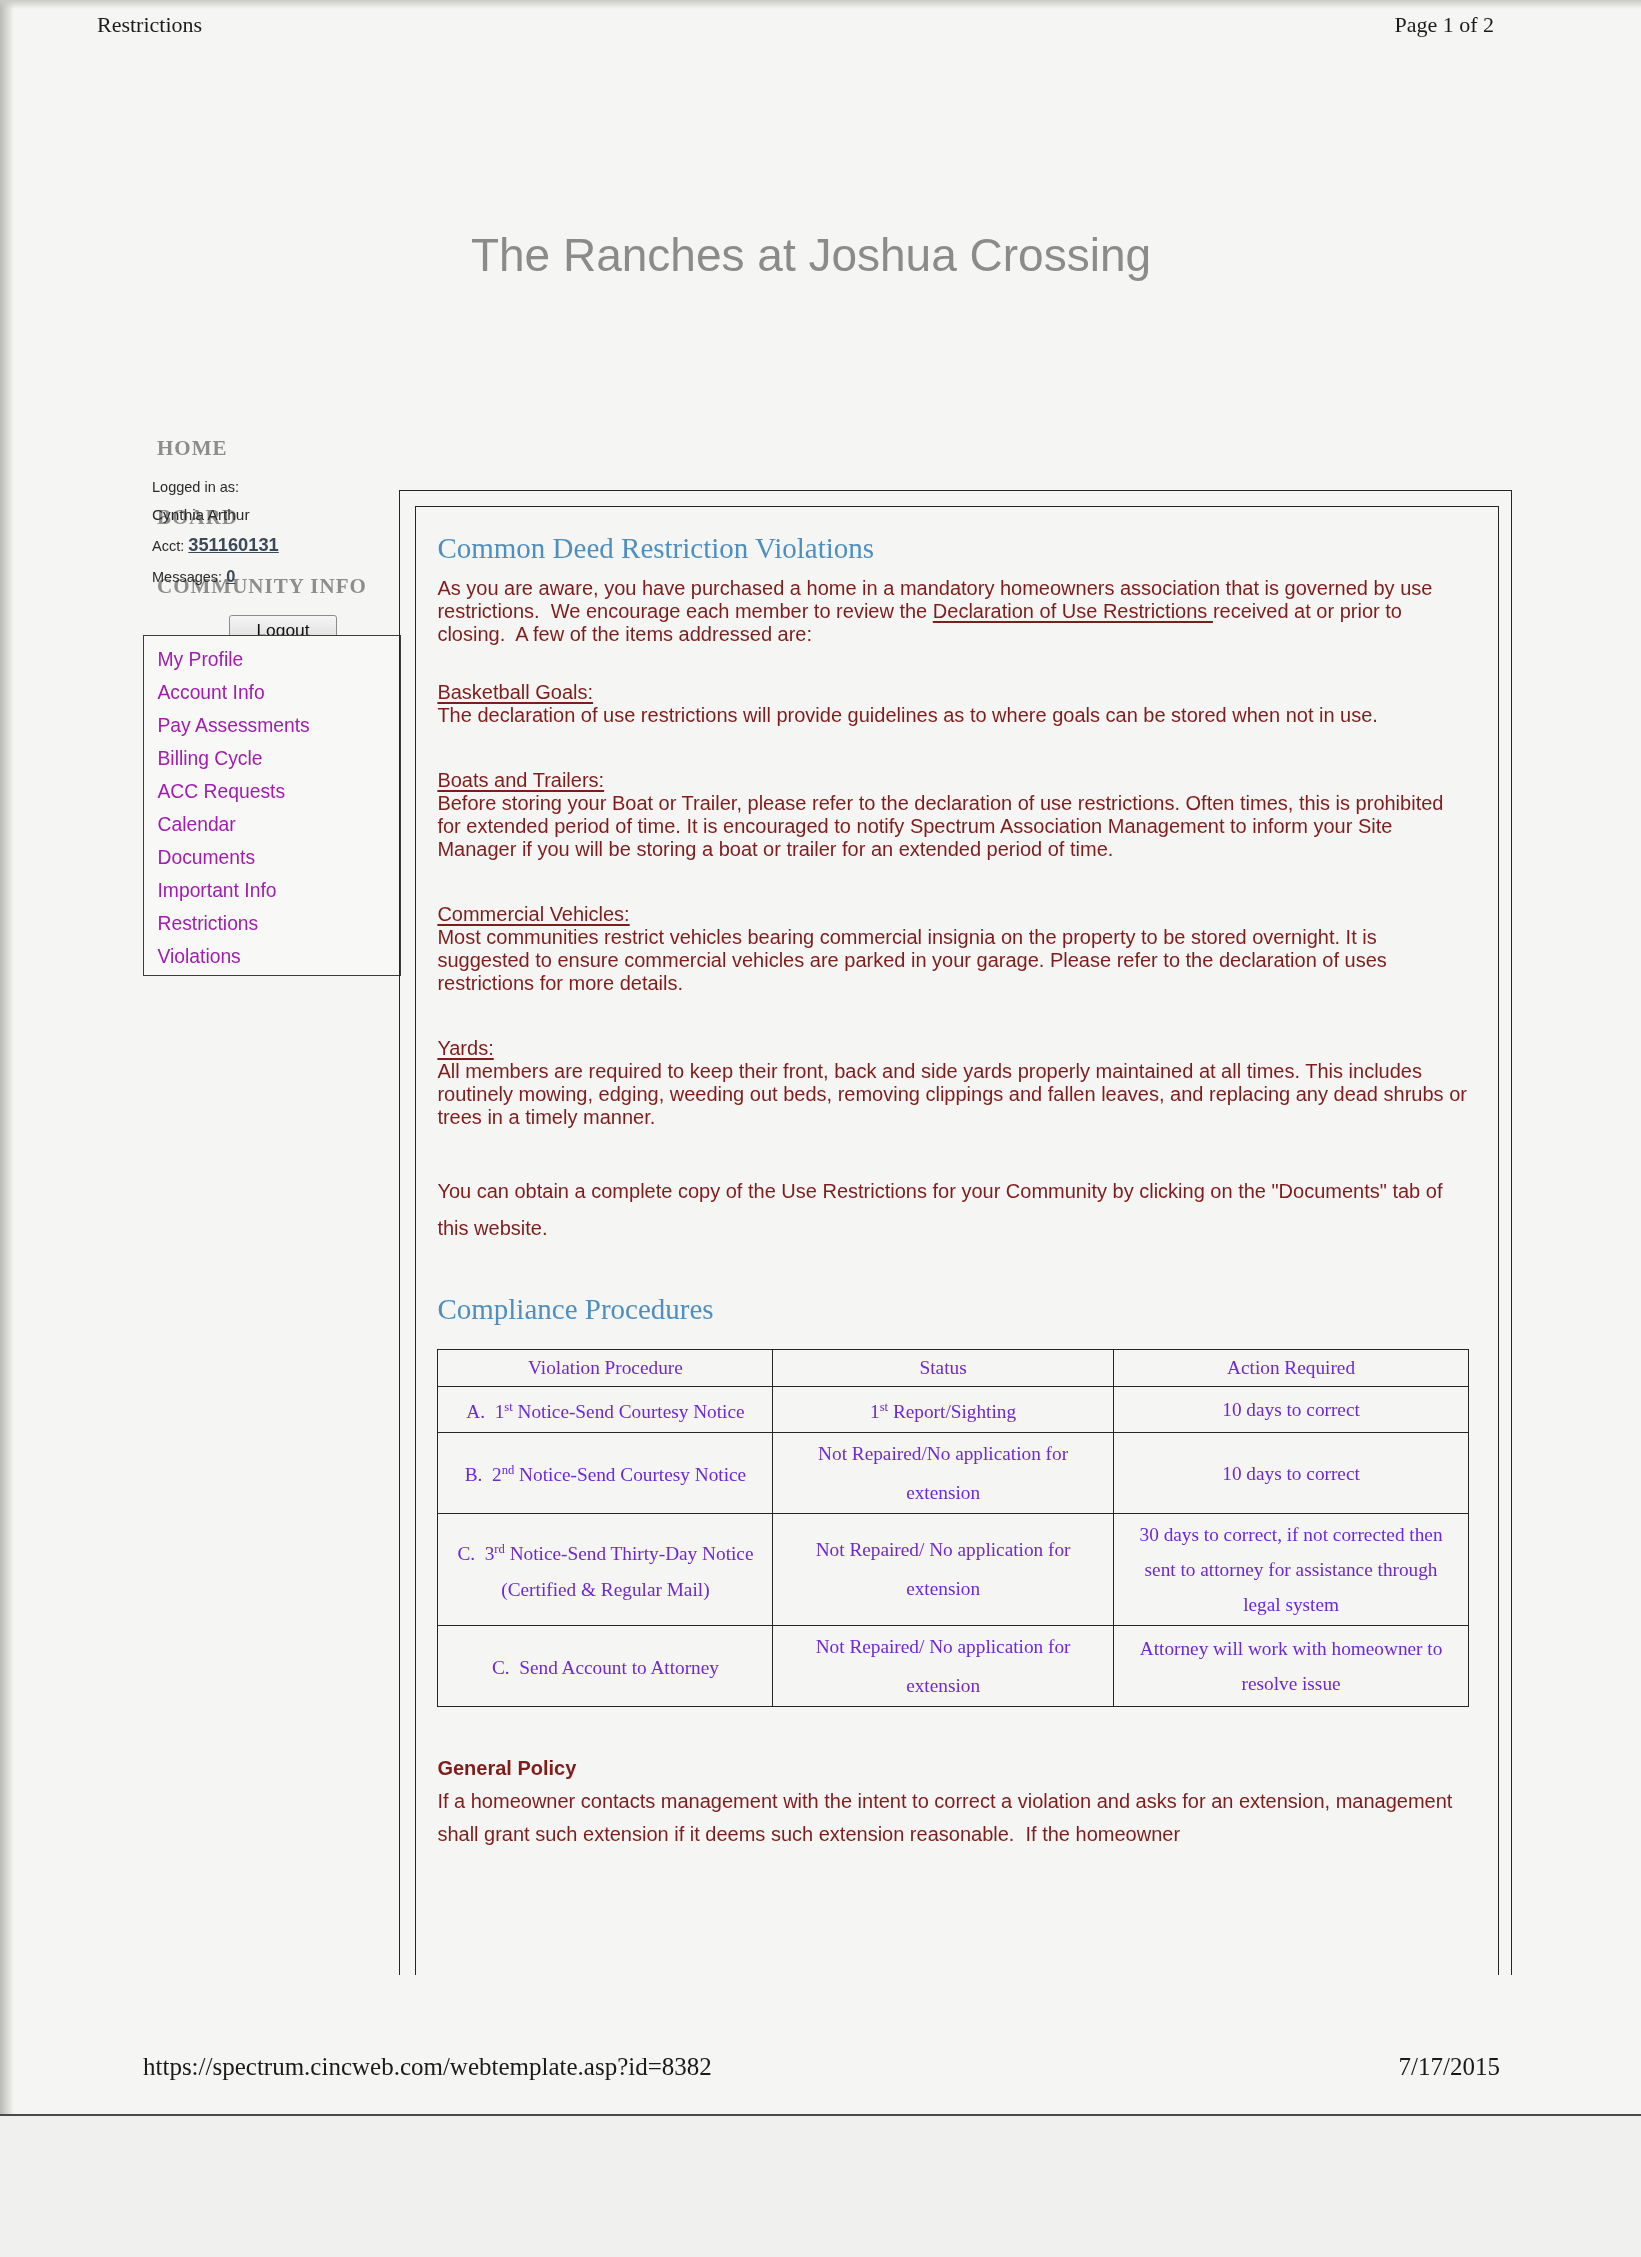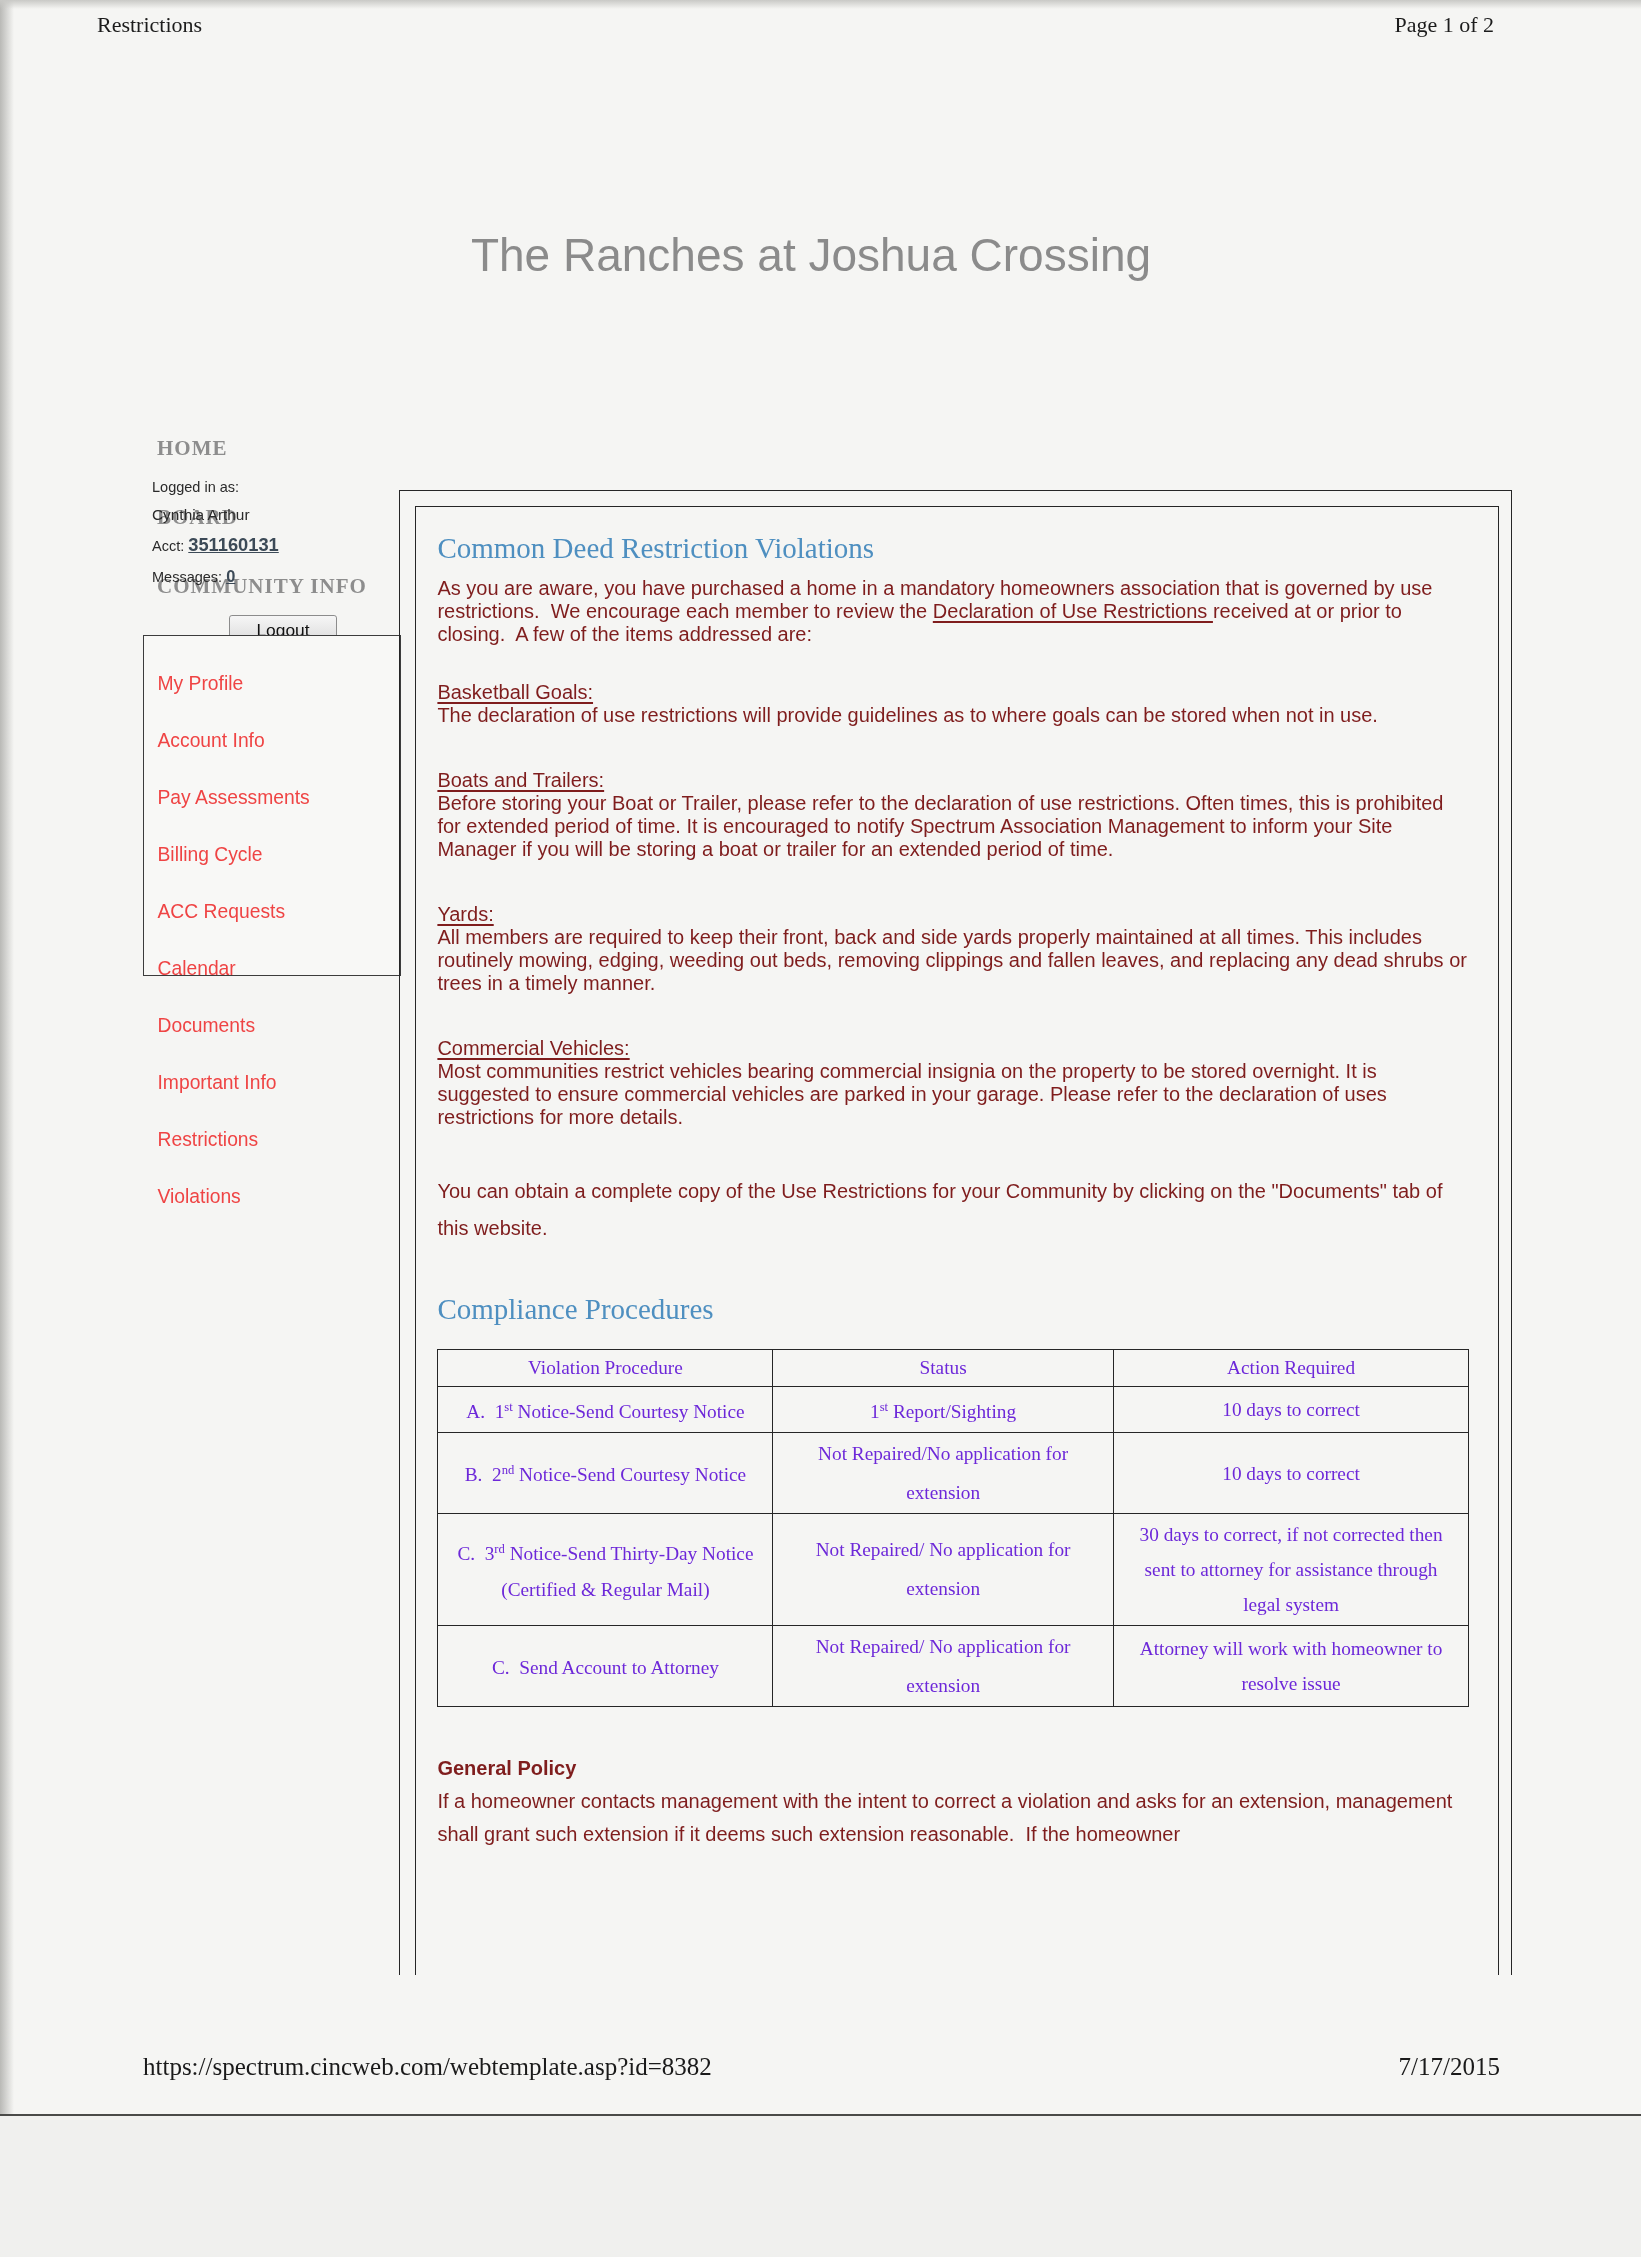--- a/index.html
+++ b/index.html
@@ -28,22 +28,22 @@
   .acct-number{font-size:18.3px;font-weight:bold;color:#3c4a57;text-decoration:underline;}
   .msg-count{font-size:16.4px;font-weight:bold;color:#3c4a57;text-decoration:underline;}
   .logout-btn{margin-left:77px;margin-top:19px;width:108px;height:30px;
         background:linear-gradient(#f6f6f6,#dadada);border:1.9px solid #8c8c8c;
         border-radius:2.9px;font-size:17.4px;color:#111;
         font-family:"Liberation Sans",sans-serif;}
 
   .sidebar-menu{position:absolute;left:143px;top:635px;width:258px;height:341px;
         border:1.9px solid #3c3c3c;background:#f8f8f6;box-sizing:border-box;
         padding:8.7px 0 0 13.5px;}
-  .sidebar-menu .item{font-size:19.3px;color:#ef4444;height:33px;line-height:29px;
-        cursor:pointer;margin-top:24px;}
+  .sidebar-menu .item{font-size:19.3px;color:#a21caf;height:33px;line-height:29px;
+        cursor:pointer;}
 
   .content-outer{position:absolute;left:399px;top:490px;width:1113px;height:1485px;
         border:1.9px solid #262626;border-bottom:none;box-sizing:border-box;}
   .content-inner{position:absolute;left:15.4px;top:15.4px;right:11.6px;bottom:0;
         border:1.9px solid #262626;border-bottom:none;padding:25px 29px 0 21px;
         overflow:hidden;}
 
   .blue-heading{font-family:"Liberation Serif",serif;font-weight:normal;
         font-size:29px;color:#4e8fc0;margin:0;line-height:33px;}
   .body-text{font-size:20px;line-height:23px;color:#7f1d1d;}
@@ -134,27 +134,27 @@
         <div class="section-title">Basketball Goals:</div>
         <div class="section-body">The declaration of use restrictions will provide guidelines as to where goals can be stored when not in use.</div>
       </div>
 
       <div class="section body-text">
         <div class="section-title">Boats and Trailers:</div>
         <div class="section-body">Before storing your Boat or Trailer, please refer to the declaration of use restrictions. Often times, this is prohibited for extended period of time. It is encouraged to notify Spectrum Association Management to inform your Site Manager if you will be storing a boat or trailer for an extended period of time.</div>
       </div>
 
       <div class="section body-text">
+        <div class="section-title">Commercial Vehicles:</div>
+        <div class="section-body">Most communities restrict vehicles bearing commercial insignia on the property to be stored overnight. It is suggested to ensure commercial vehicles are parked in your garage. Please refer to the declaration of uses restrictions for more details.</div>
+      </div>
+
+      <div class="section body-text">
         <div class="section-title">Yards:</div>
         <div class="section-body">All members are required to keep their front, back and side yards properly maintained at all times. This includes routinely mowing, edging, weeding out beds, removing clippings and fallen leaves, and replacing any dead shrubs or trees in a timely manner.</div>
-      </div>
-
-      <div class="section body-text">
-        <div class="section-title">Commercial Vehicles:</div>
-        <div class="section-body">Most communities restrict vehicles bearing commercial insignia on the property to be stored overnight. It is suggested to ensure commercial vehicles are parked in your garage. Please refer to the declaration of uses restrictions for more details.</div>
       </div>
 
 
       <p class="body-text note">You can obtain a complete copy of the Use Restrictions for your Community by clicking on the "Documents" tab of this website.</p>
 
       <h2 class="blue-heading compliance-heading">Compliance Procedures</h2>
 
       <table class="proc-table">
         <colgroup>
             <col class="col-proc">

